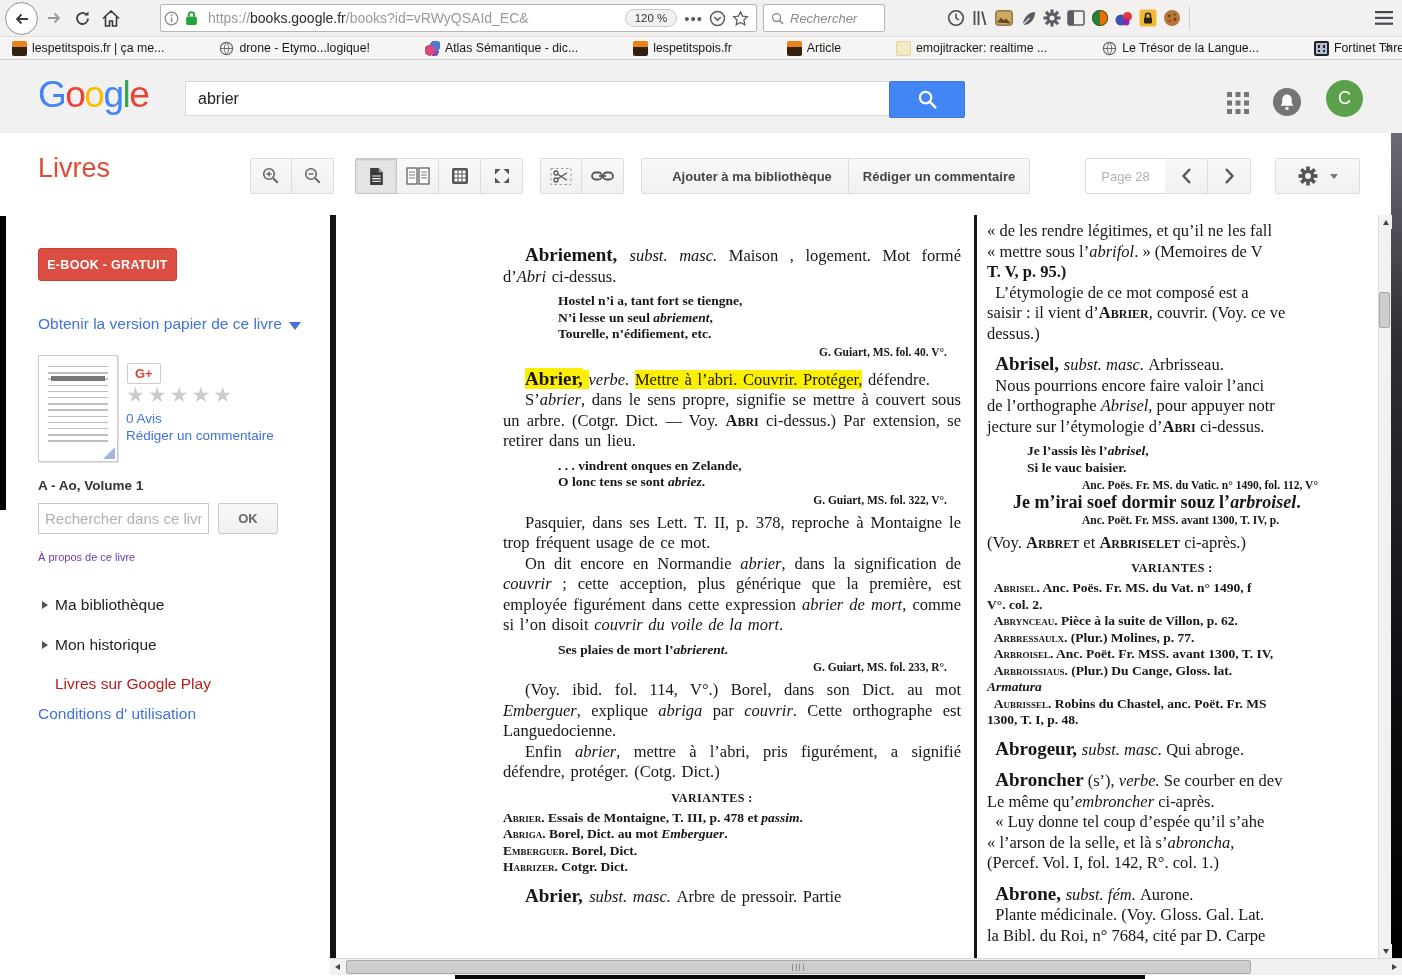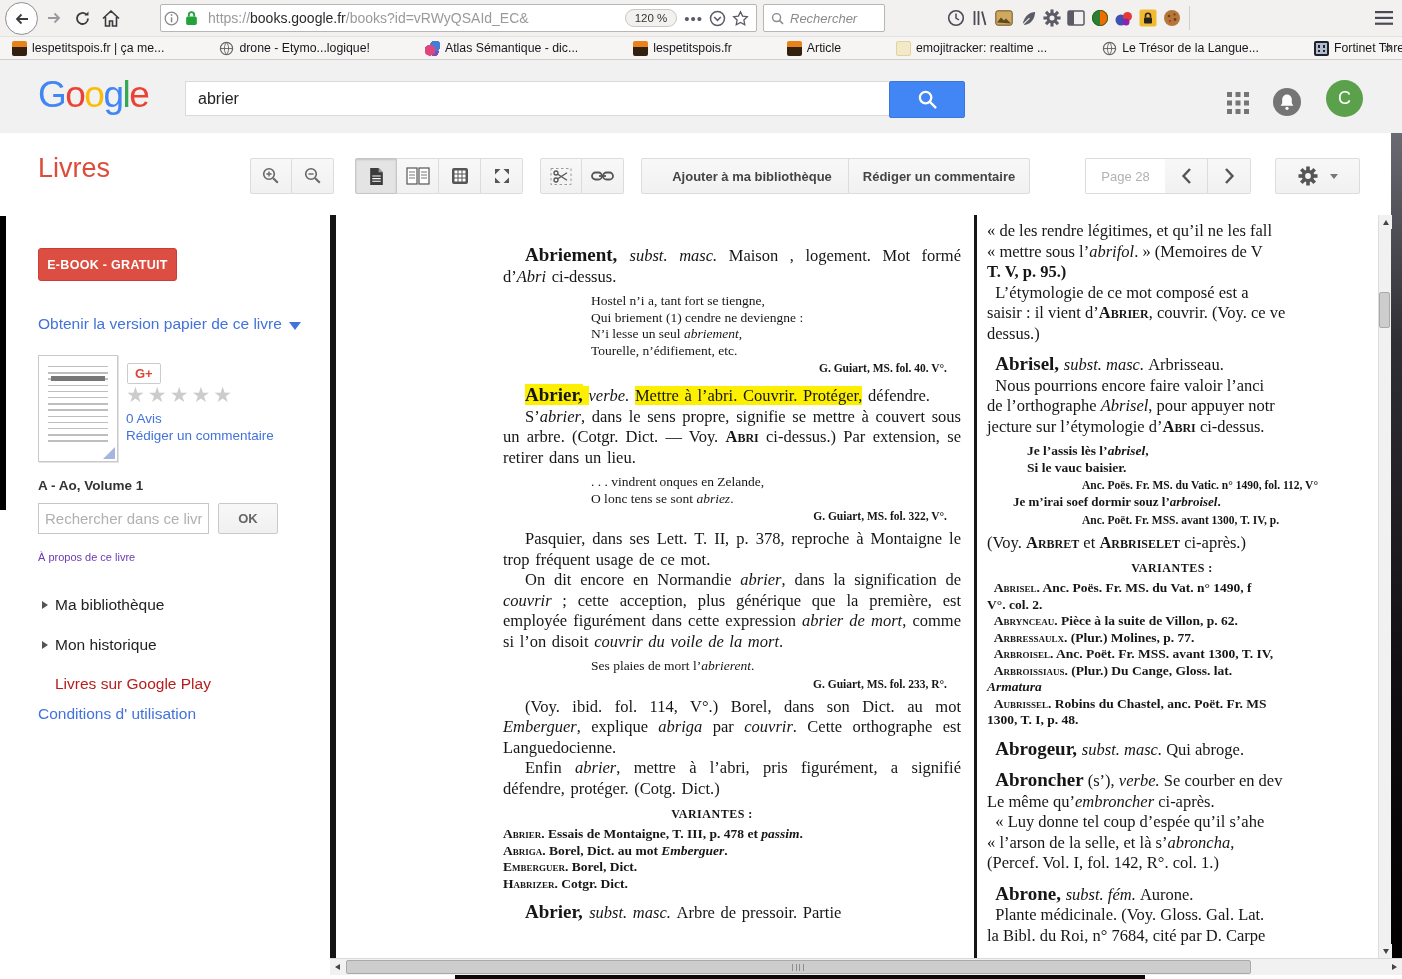--- a/index.html
+++ b/index.html
@@ -86,23 +86,23 @@
   #page{position:absolute;left:336px;top:215px;width:1042px;height:743px;background:#fff;overflow:hidden;cursor:default;}
   #coldivider{position:absolute;left:638px;top:0;width:3px;height:743px;background:#161616;}
   .col{position:absolute;font-family:"Liberation Serif","DejaVu Serif",serif;color:#161616;}
   #lcol{left:167px;top:20px;width:458px;}
   #rcol{left:651px;top:6px;width:410px;}
   .fl{font-size:16.5px;line-height:20.5px;text-align:justify;text-indent:22px;word-spacing:1.5px;}
   .ln{white-space:pre;font-size:16.5px;line-height:20.5px;}
   .ent{margin-top:10px;}
   .grp{margin-top:6px;}
   .cont{margin-top:0 !important;}
-  .bv{font-size:13.5px;line-height:16.5px;font-weight:400;margin-left:88px;}
+  .bv{font-size:13.5px;line-height:16.5px;font-weight:700;margin-left:55px;}
   .rv{font-size:13.5px;line-height:16.5px;font-weight:700;margin-left:40px;}
-  .rv2{font-size:13px;line-height:16.5px;font-weight:700;margin-left:26px;}
+  .rv2{font-size:18px;line-height:16.5px;font-weight:700;margin-left:26px;}
   .bc{font-size:11.5px;line-height:14px;font-weight:700;text-align:right;margin:2px 14px 3px 0;white-space:pre;}
   .bcr{font-size:11.5px;line-height:14px;font-weight:700;margin:2px 0 2px 95px;}
   .bvh{font-size:12px;line-height:15px;font-weight:700;text-align:center;letter-spacing:.5px;margin:8px 40px 4px 0;}
   .bvl{font-size:13.5px;line-height:16.5px;font-weight:600;}
   .s-b{font-weight:700;}
   .s-i{font-style:italic;}
   .s-sc{font-variant:small-caps;font-weight:600;}
   .s-hw{font-size:19px;font-weight:700;}
   .s-hl{background:#fcf000;}
   
@@ -504,21 +504,20 @@
     <div id="navplay">Livres sur Google Play</div>
     <div id="termslink">Conditions d' utilisation</div>
   </div>
 
   <div id="leftstrip"></div>
   <div id="viewer-sliver"></div>
   <div id="page">
     <div id="lcol" class="col">
         <div class="fl ent"><span class="s-b s-hw">Abriement, </span><span class="s-i">subst. masc. </span><span>Maison , logement. Mot formé d’</span><span class="s-i">Abri</span><span> ci-dessus.</span></div>
         <div class="ln bv grp"><span>Hostel n’i a, tant fort se tiengne,</span></div>
-        <div class="ln bv grp cont"><span>Qui briement (1) cendre ne deviengne :</span></div>
         <div class="ln bv grp cont"><span>N’i lesse un seul </span><span class="s-i">abriement</span><span>,</span></div>
         <div class="ln bv grp cont"><span>Tourelle, n’édifiement, etc.</span></div>
         <div class="ln bc"><span>G. Guiart, MS. fol. 40. V°.</span></div>
         <div class="fl ent"><span class="s-b s-hw s-hl">Abrier,</span><span class="s-hl"> </span><span class="s-i">verbe. </span><span class="s-hl">Mettre à l’abri. Couvrir. Protéger,</span><span> défendre.</span></div>
         <div class="fl "><span>S’</span><span class="s-i">abrier</span><span>, dans le sens propre, signifie se mettre à couvert sous un arbre. (Cotgr. Dict. — Voy. </span><span class="s-sc">Abri</span><span> ci-dessus.) Par extension, se retirer dans un lieu.</span></div>
         <div class="ln bv grp"><span>. . . vindrent onques en Zelande,</span></div>
         <div class="ln bv grp cont"><span>O lonc tens se sont </span><span class="s-i">abriez</span><span>.</span></div>
         <div class="ln bc"><span>G. Guiart, MS. fol. 322, V°.</span></div>
         <div class="fl grp"><span>Pasquier, dans ses Lett. T. II, p. 378, reproche à Montaigne le trop fréquent usage de ce mot.</span></div>
         <div class="fl "><span>On dit encore en Normandie </span><span class="s-i">abrier</span><span>, dans la signification de </span><span class="s-i">couvrir</span><span> ; cette acception, plus générique que la première, est employée figurément dans cette expression </span><span class="s-i">abrier de mort</span><span>, comme si l’on disoit </span><span class="s-i">couvrir du voile de la mort</span><span>.</span></div>

